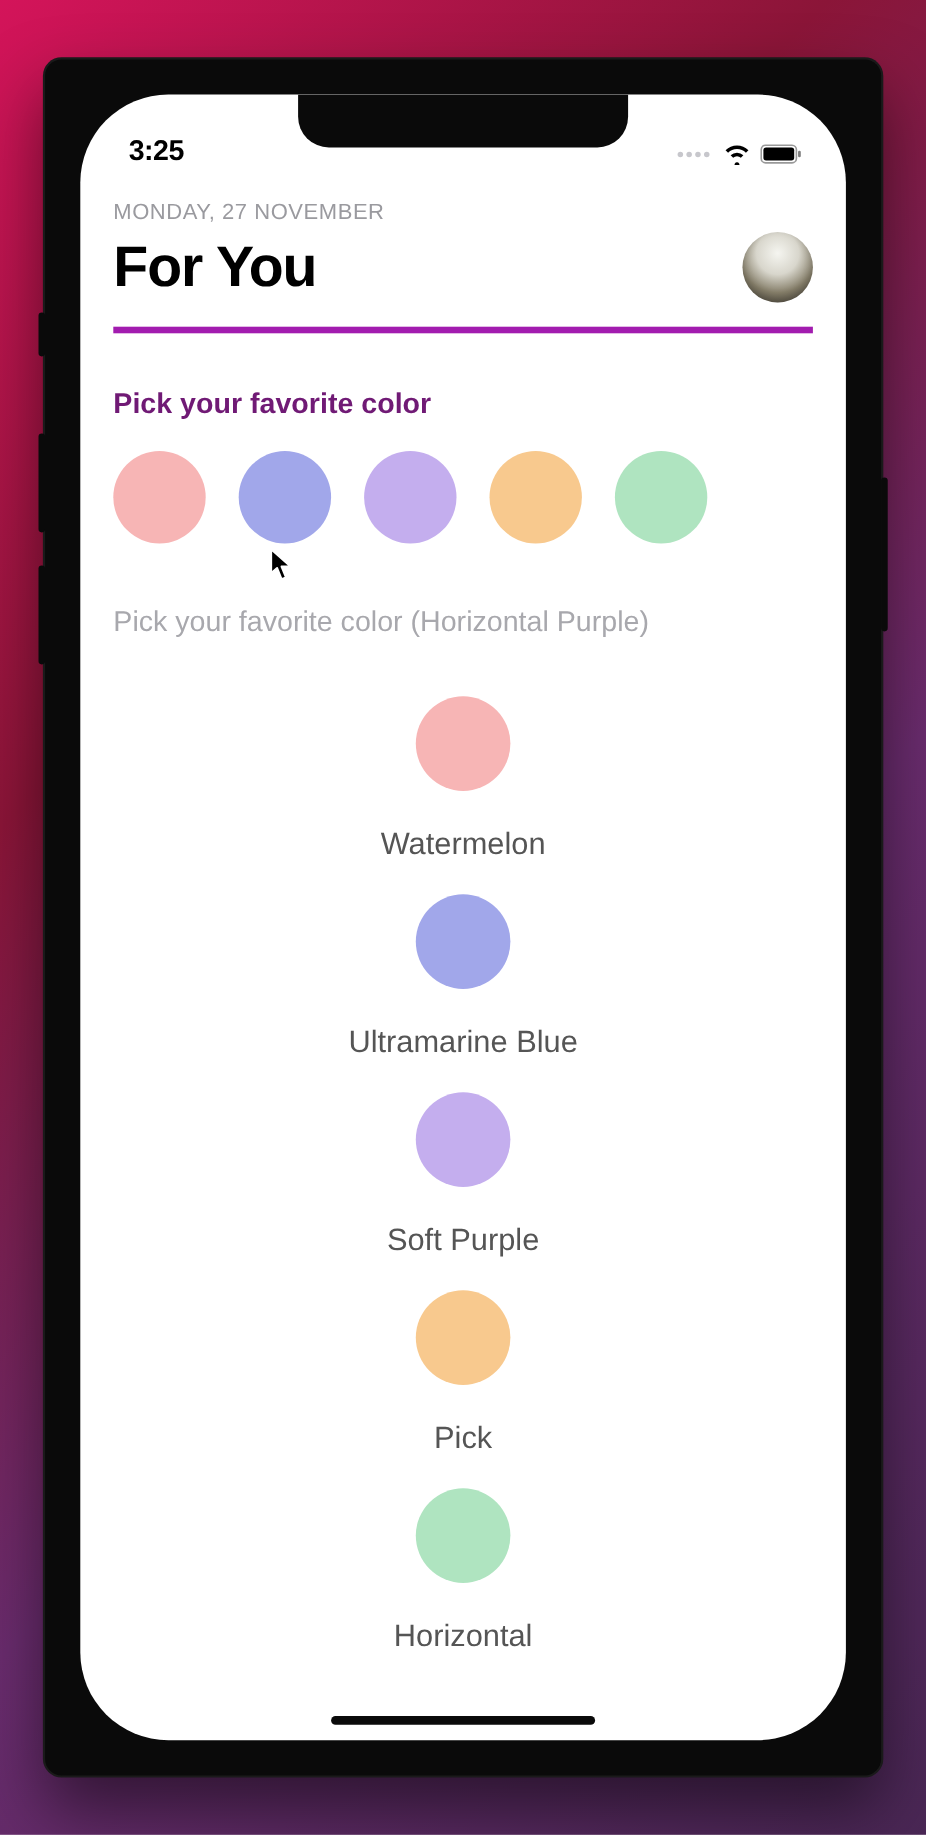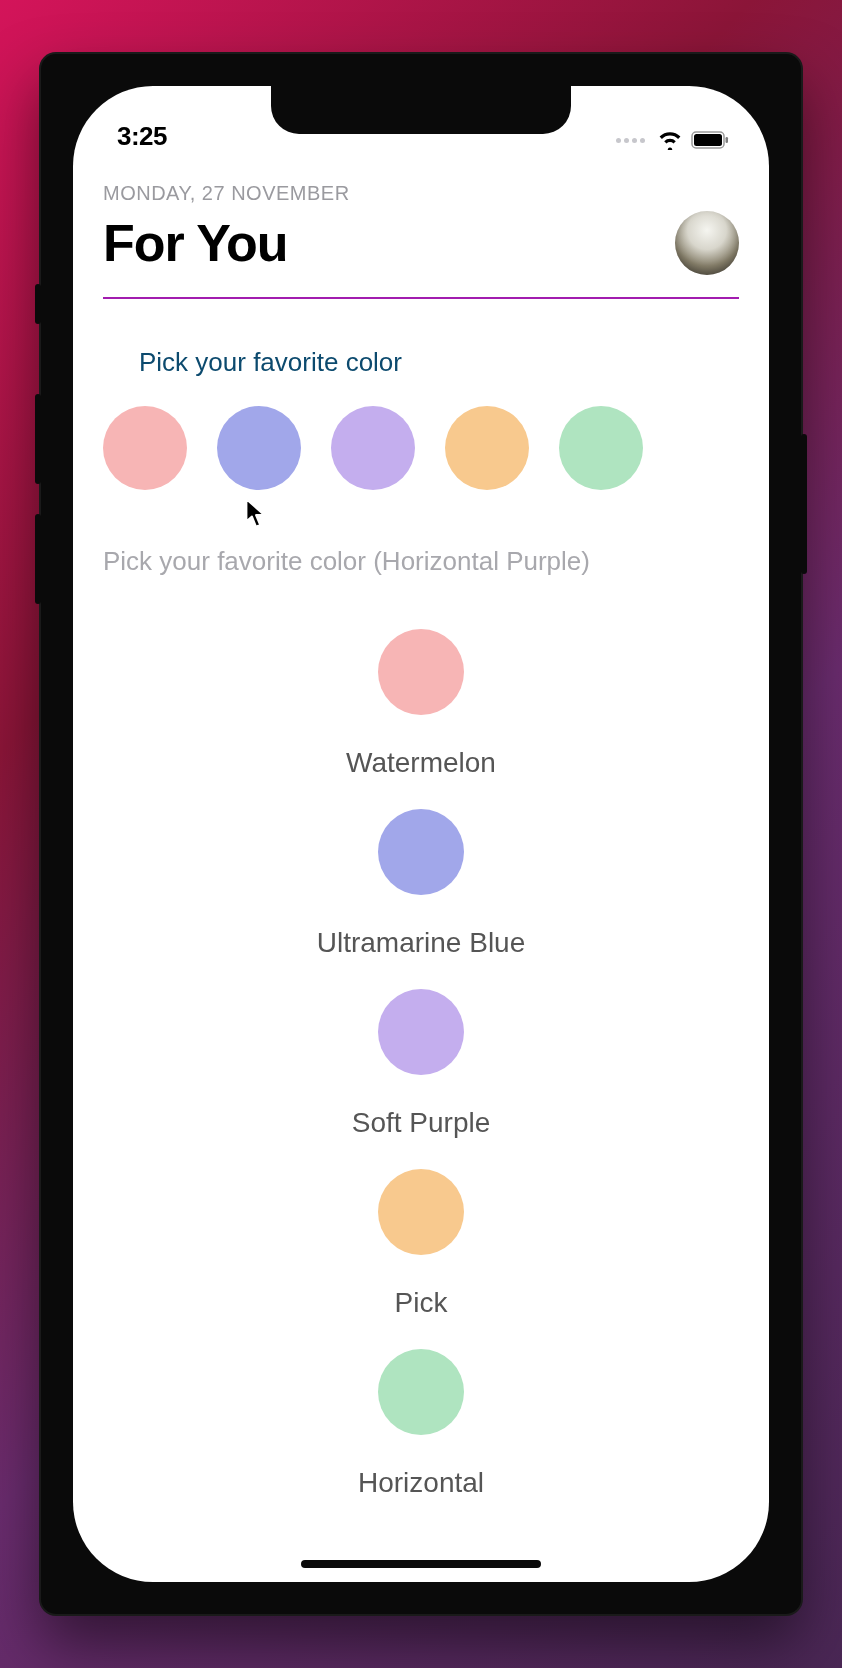--- a/index.html
+++ b/index.html
@@ -51,33 +51,32 @@
     .dots span { width: 5px; height: 5px; border-radius: 50%; background: #c7c7cc; }
     .wifi-icon, .battery-icon { display: inline-flex; }
     .content { padding: 26px 30px 0 30px; }
     .date-line {
       font-size: 20px; font-weight: 400; letter-spacing: 0.5px;
       color: #9a9a9f; text-transform: uppercase;
     }
     .title-row {
       display: flex; justify-content: space-between; align-items: center;
       margin-top: 6px; padding-bottom: 22px;
-      border-bottom: 2px solid #a21caf;
+      border-bottom: 6px solid #a21caf;
     }
     .page-title { font-size: 52px; font-weight: 800; letter-spacing: -1px; }
     .avatar {
       width: 64px; height: 64px; border-radius: 50%;
       background: radial-gradient(circle at 50% 30%, #f5f5f0 0%, #d8d6cc 35%, #867f6a 65%, #3e3a32 100%);
       box-shadow: inset 0 -4px 8px rgba(0,0,0,0.2);
     }
     .section-label {
       margin-top: 48px;
-      font-size: 26px; font-weight: 400;
-      color: #0c4a6e;
-      margin-left: 36px;
+      font-size: 26px; font-weight: 700;
+      color: #701a75;
     }
     .swatch-row { display: flex; gap: 30px; margin-top: 28px; }
     .swatch { width: 84px; height: 84px; border-radius: 50%; cursor: pointer; }
     .section-label2 {
       margin-top: 56px;
       font-size: 26px; font-weight: 500;
       color: #a8a8ad;
     }
     .color-list { margin-top: 52px; }
     .color-item {

